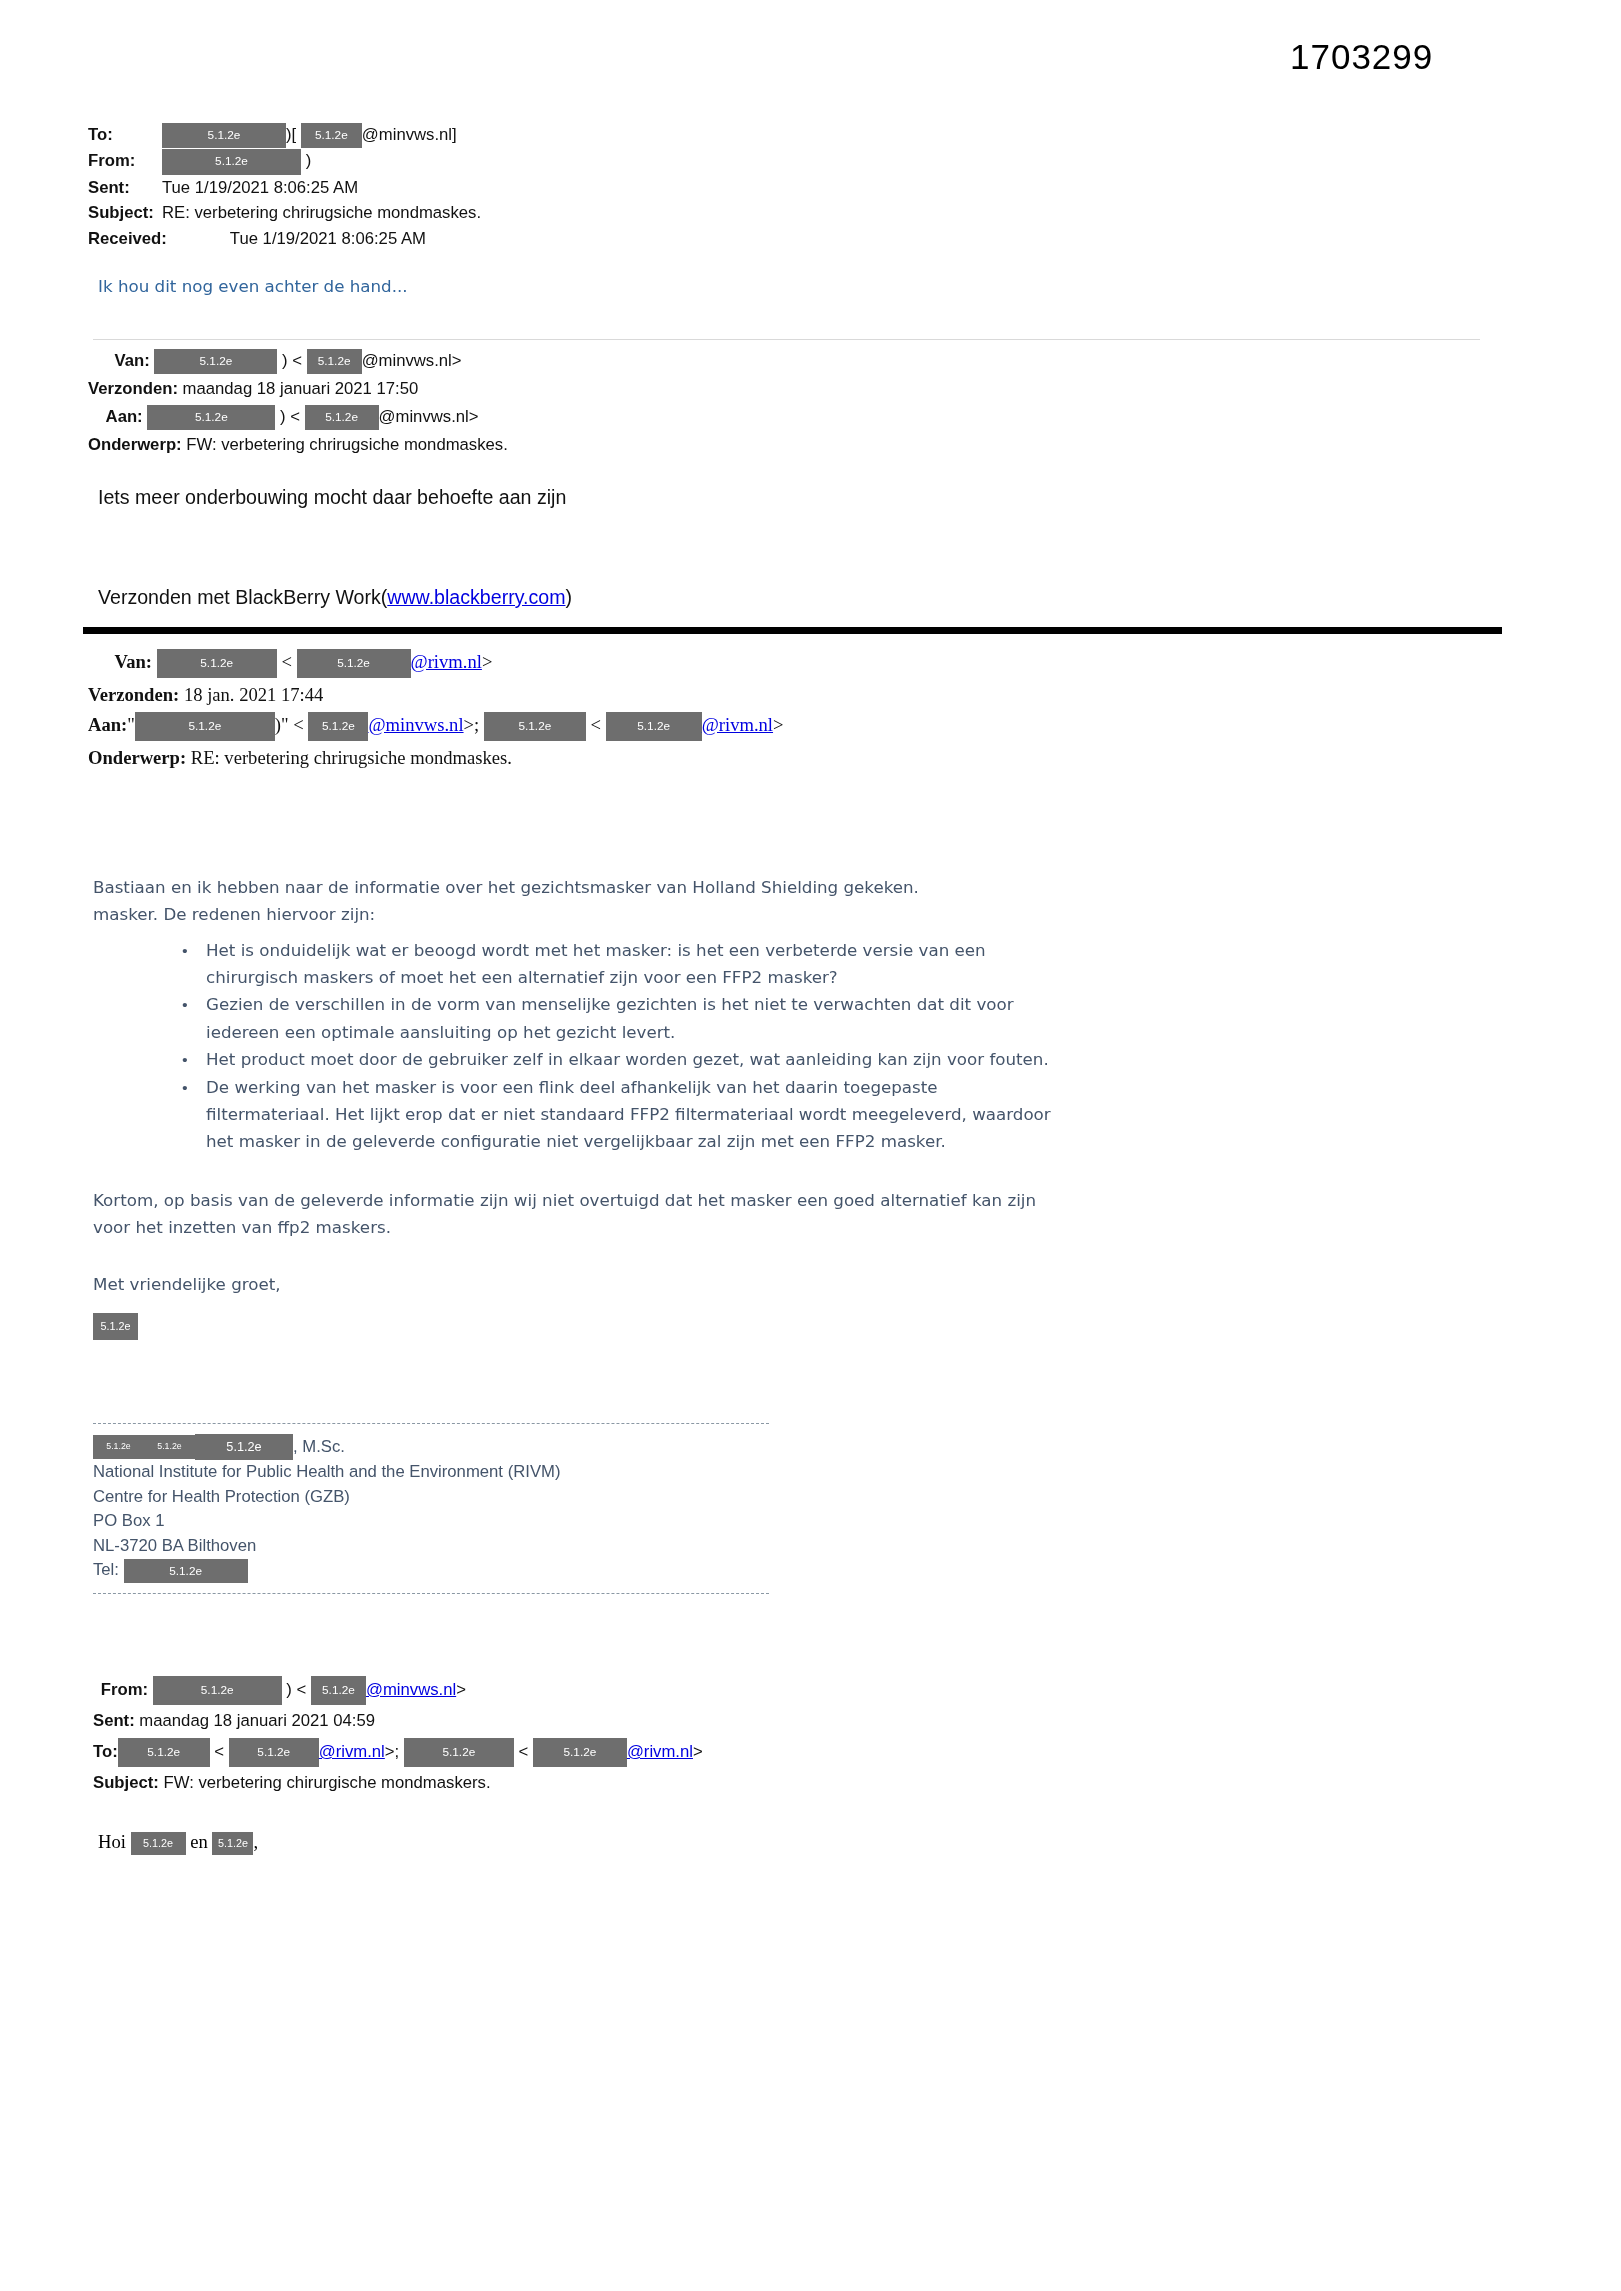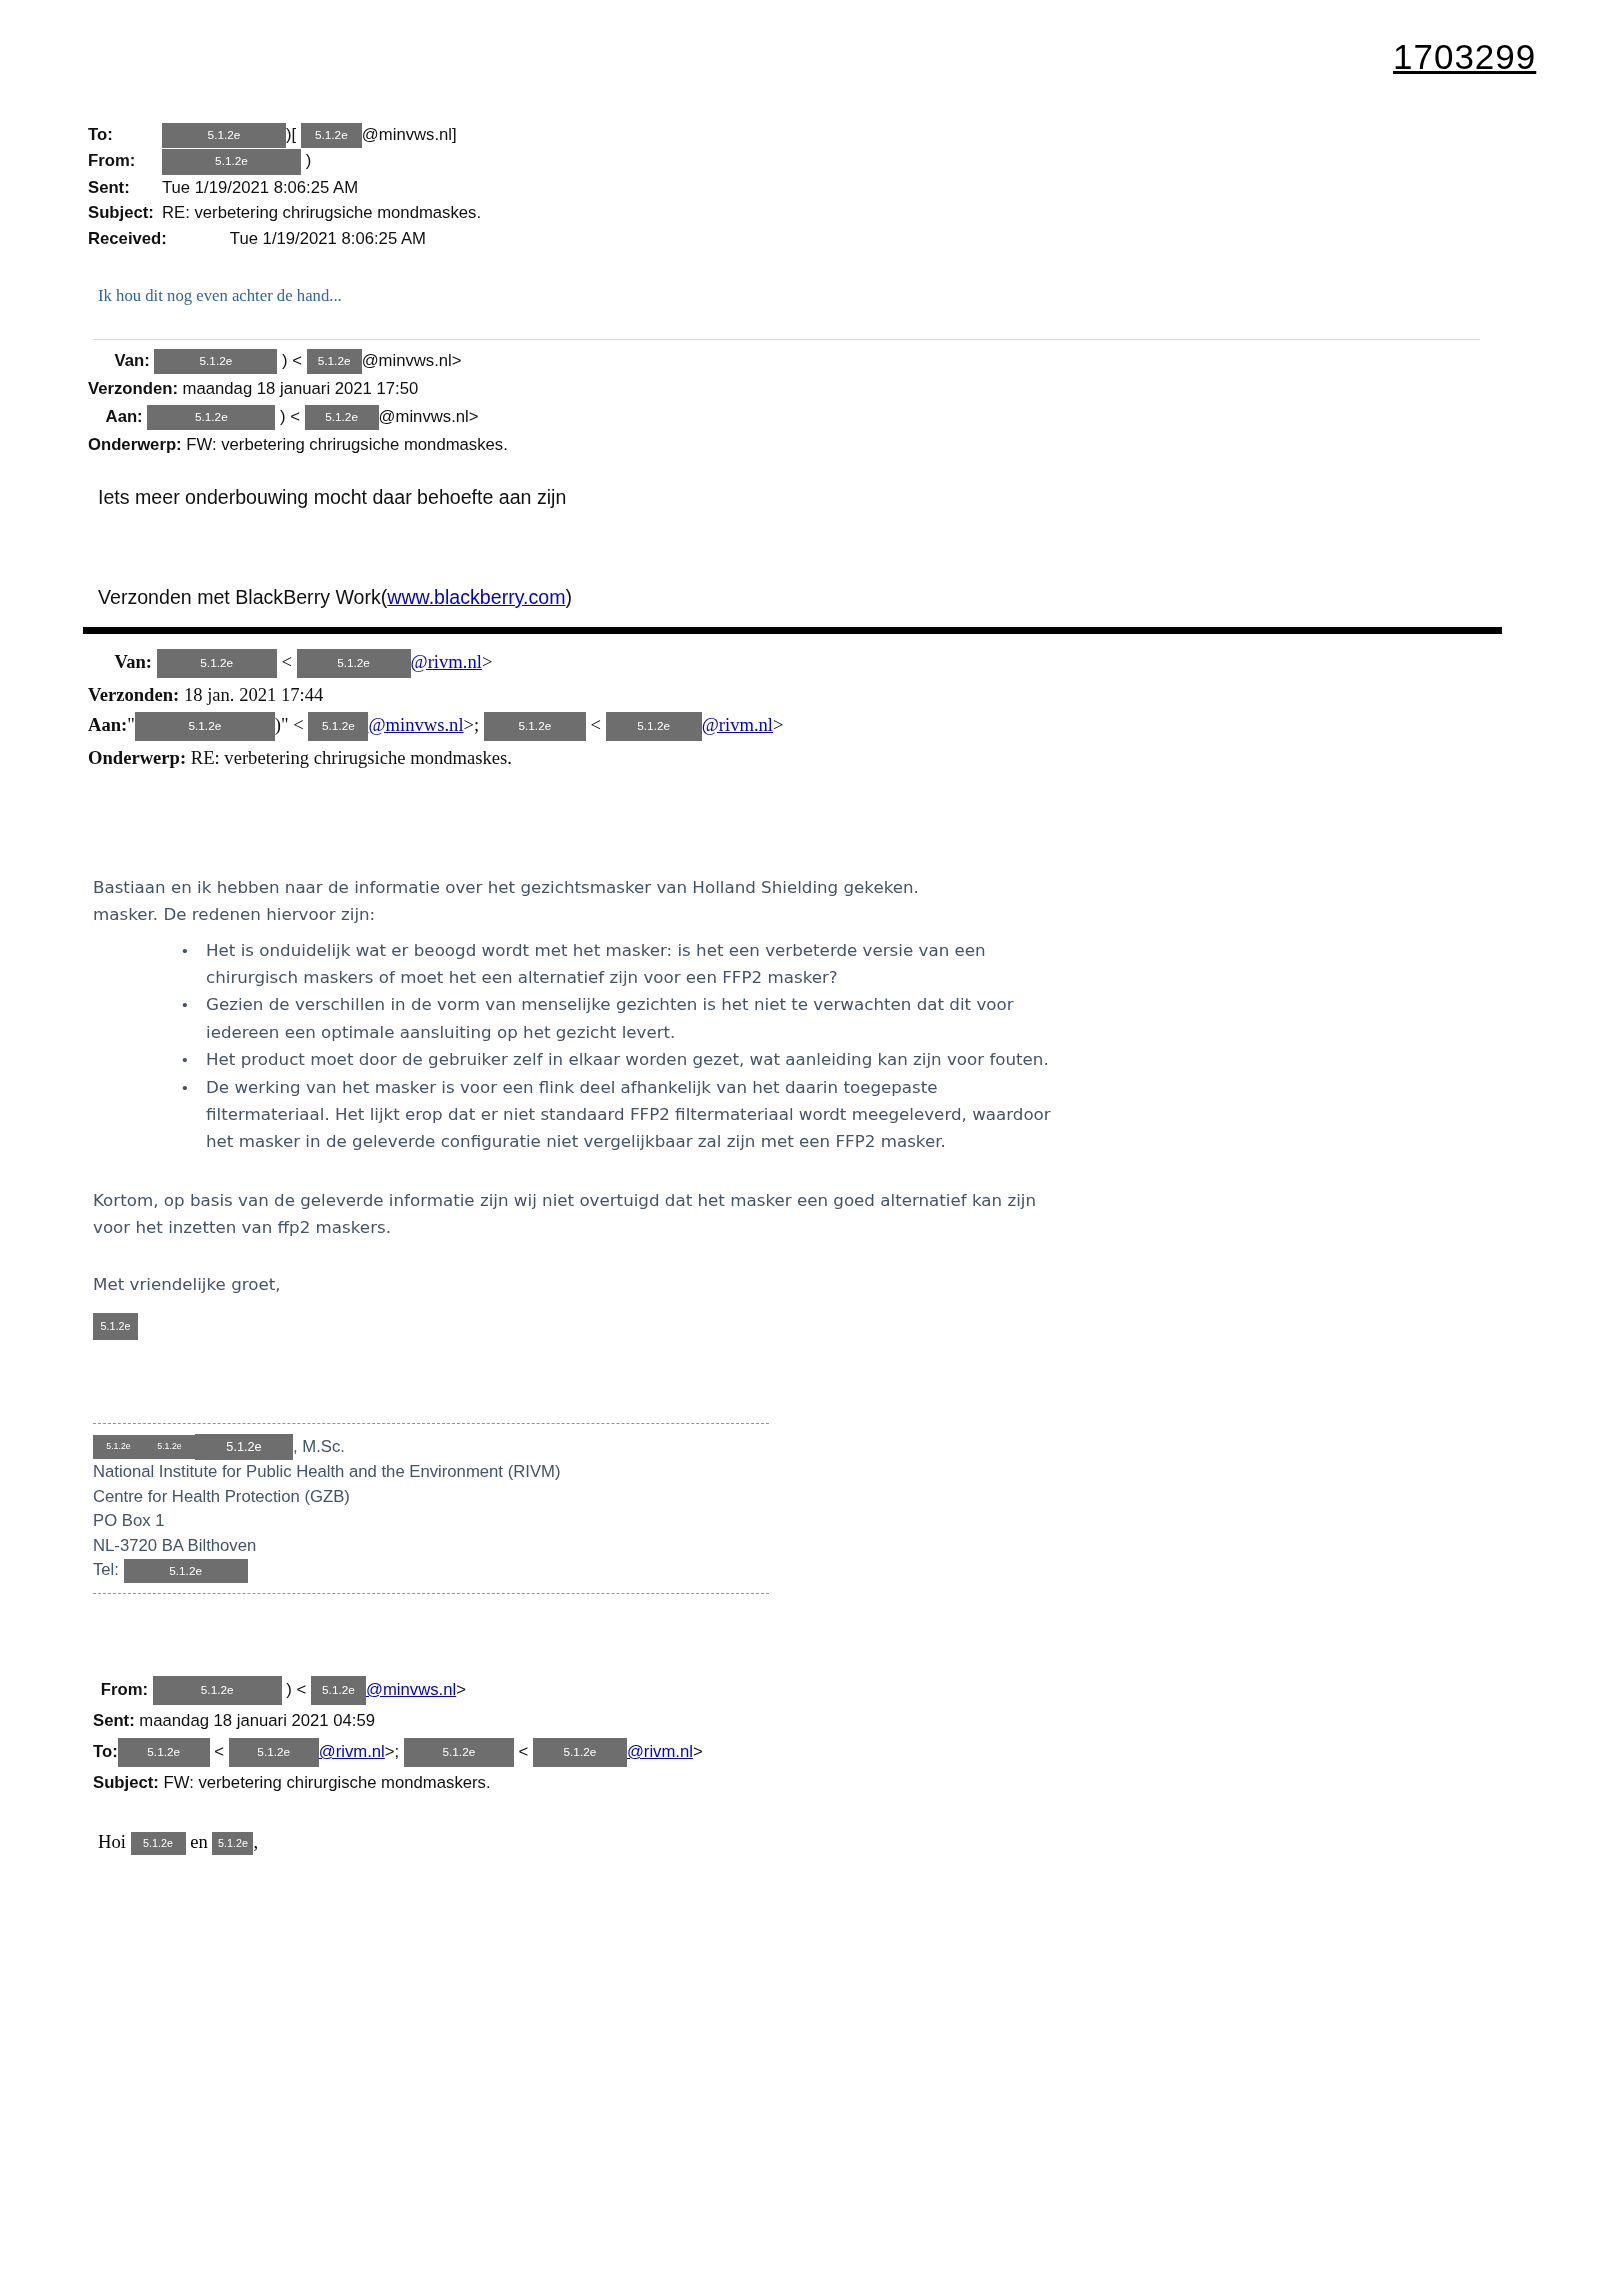--- a/index.html
+++ b/index.html
@@ -42,21 +42,21 @@
   .e4-row{font-size:16.7px;line-height:31px;white-space:nowrap;}
   
   .hoi{font-family:"Liberation Serif",serif;font-size:18.6px;white-space:nowrap;color:#000;}
   .docnum{font-size:35px;color:#000;letter-spacing:1px;}
 </style>
 </head>
 <body>
 
 <div id="page">
 
-  <div class="abs docnum" style="left:1393px;top:37px;text-decoration:underline;">1703299</div>
+  <div class="abs docnum" style="left:1290px;top:37px;">1703299</div>
 
   <div class="abs" style="left:88px;top:122px;">
     <div class="e1-row">
       <span class="e1-lbl">To:</span><span class="red" style="width:124px">5.1.2e</span><span>)[</span>
       <span class="red" style="width:61px">5.1.2e</span><span>@minvws.nl]</span>
     </div>
     <div class="e1-row">
       <span class="e1-lbl">From:</span><span class="red" style="width:139px">5.1.2e</span>
       <span>)</span>
     </div>
@@ -64,21 +64,21 @@
       <span class="e1-lbl">Sent:</span><span>Tue 1/19/2021 8:06:25 AM</span>
     </div>
     <div class="e1-row">
       <span class="e1-lbl">Subject:</span><span>RE: verbetering chrirugsiche mondmaskes.</span>
     </div>
     <div class="e1-row">
       <span class="e1-lbl" style="width:auto;">Received:</span><span style="margin-left:63px;">Tue 1/19/2021 8:06:25 AM</span>
     </div>
   </div>
 
-  <div class="abs note" style="left:98px;top:286px;font-family:Liberation Serif, serif;">Ik hou dit nog even achter de hand...</div>
+  <div class="abs note" style="left:98px;top:276px;">Ik hou dit nog even achter de hand...</div>
 
   <div class="abs thinrule" style="left:93px;top:339px;width:1387px;"></div>
 
   <div class="abs" style="left:88px;top:347px;">
     <div class="e2-row">
       <span class="lblb" style="margin-left:26.5px;">Van:</span>
       <span class="red" style="width:123px">5.1.2e</span>
       <span>) &lt;</span>
       <span class="red" style="width:55px">5.1.2e</span><span>@minvws.nl&gt;</span>
     </div>

